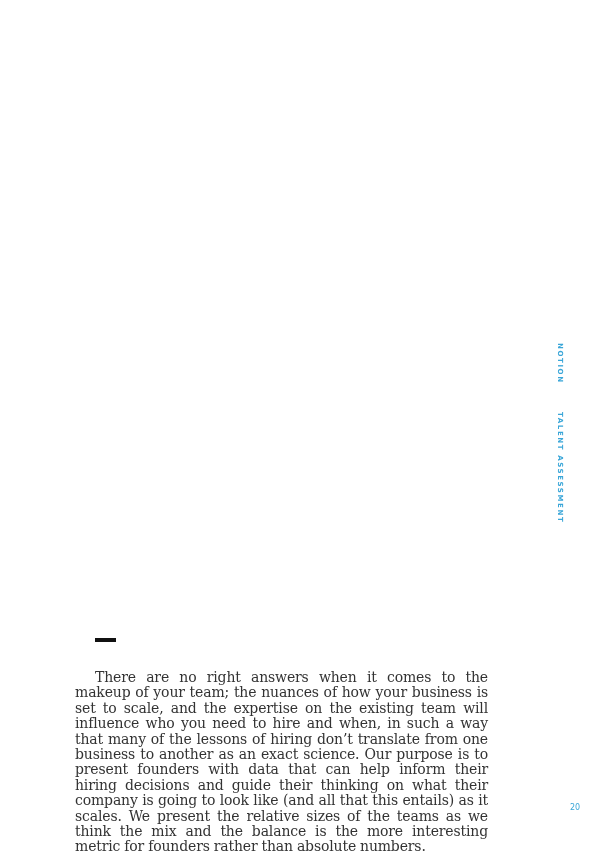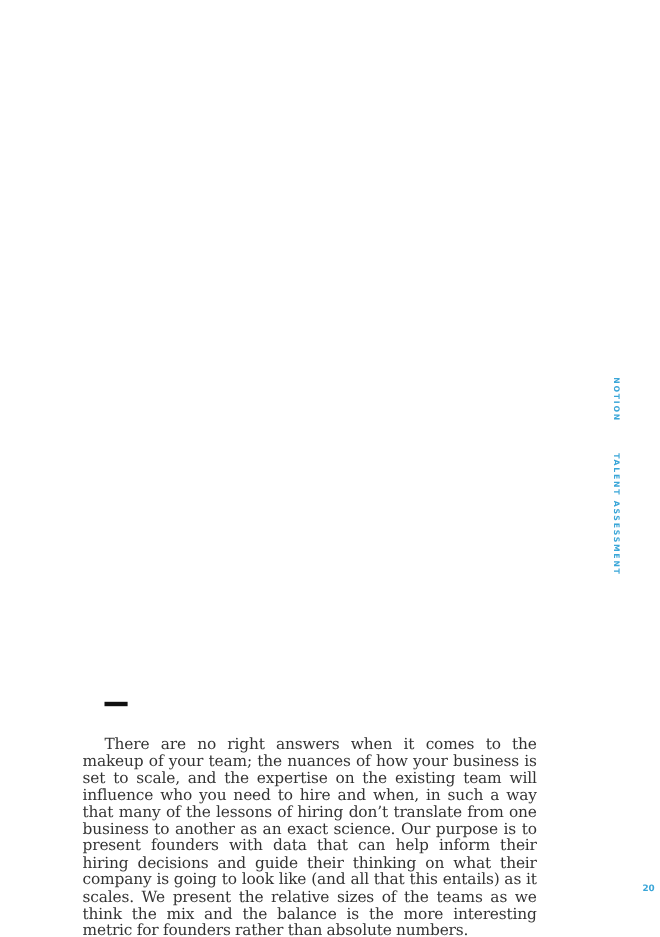--- a/index.html
+++ b/index.html
@@ -50,25 +50,25 @@
       line-height: 15.4px;
       color: #333333;
       text-align: justify;
       text-indent: 20px;
       margin: 0;
       letter-spacing: -0.15px;
       word-spacing: -0.3px;
     }
     .page-number {
       position: absolute;
-      left: 584px;
+      left: 570px;
       top: 803px;
       font-family: "DejaVu Sans", "Liberation Sans", sans-serif;
       font-size: 8px;
-      font-weight: bold;
+      font-weight: normal;
       color: #3aa6d8;
     }
   </style>
 </head>
 <body>
 
 <div class="page">
 
   <div class="side-label brand">NOTION</div>
 

